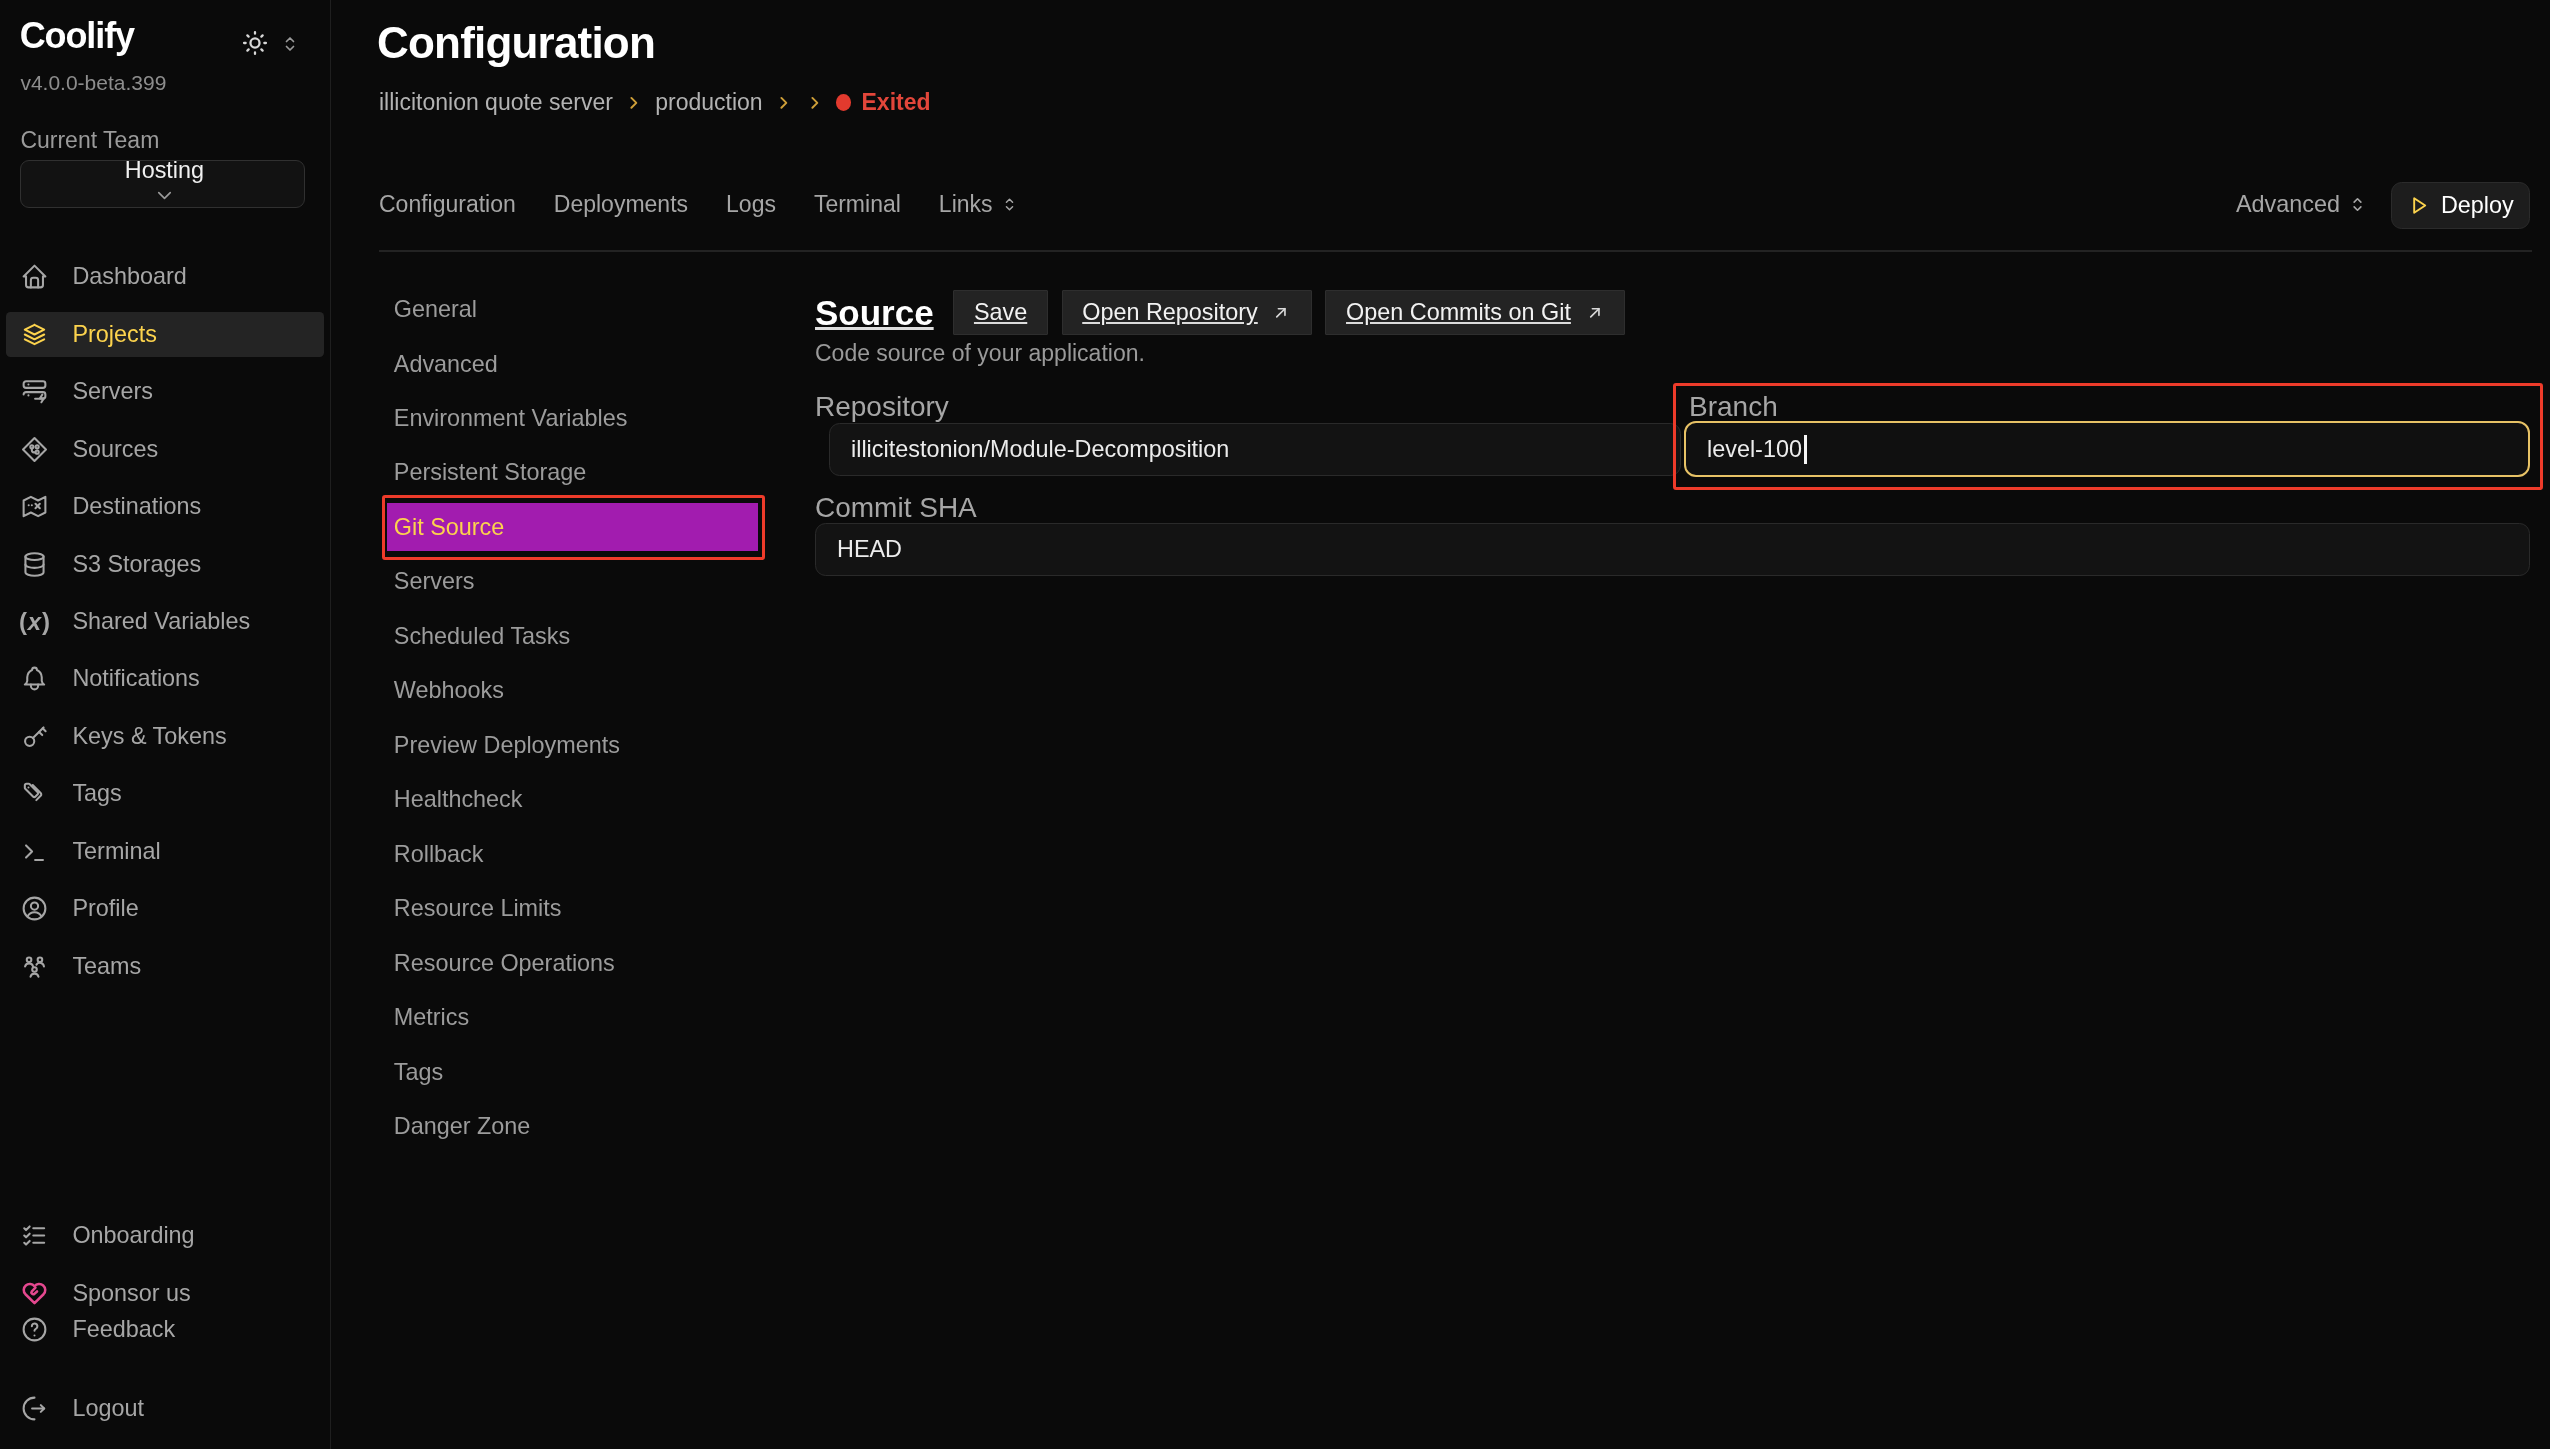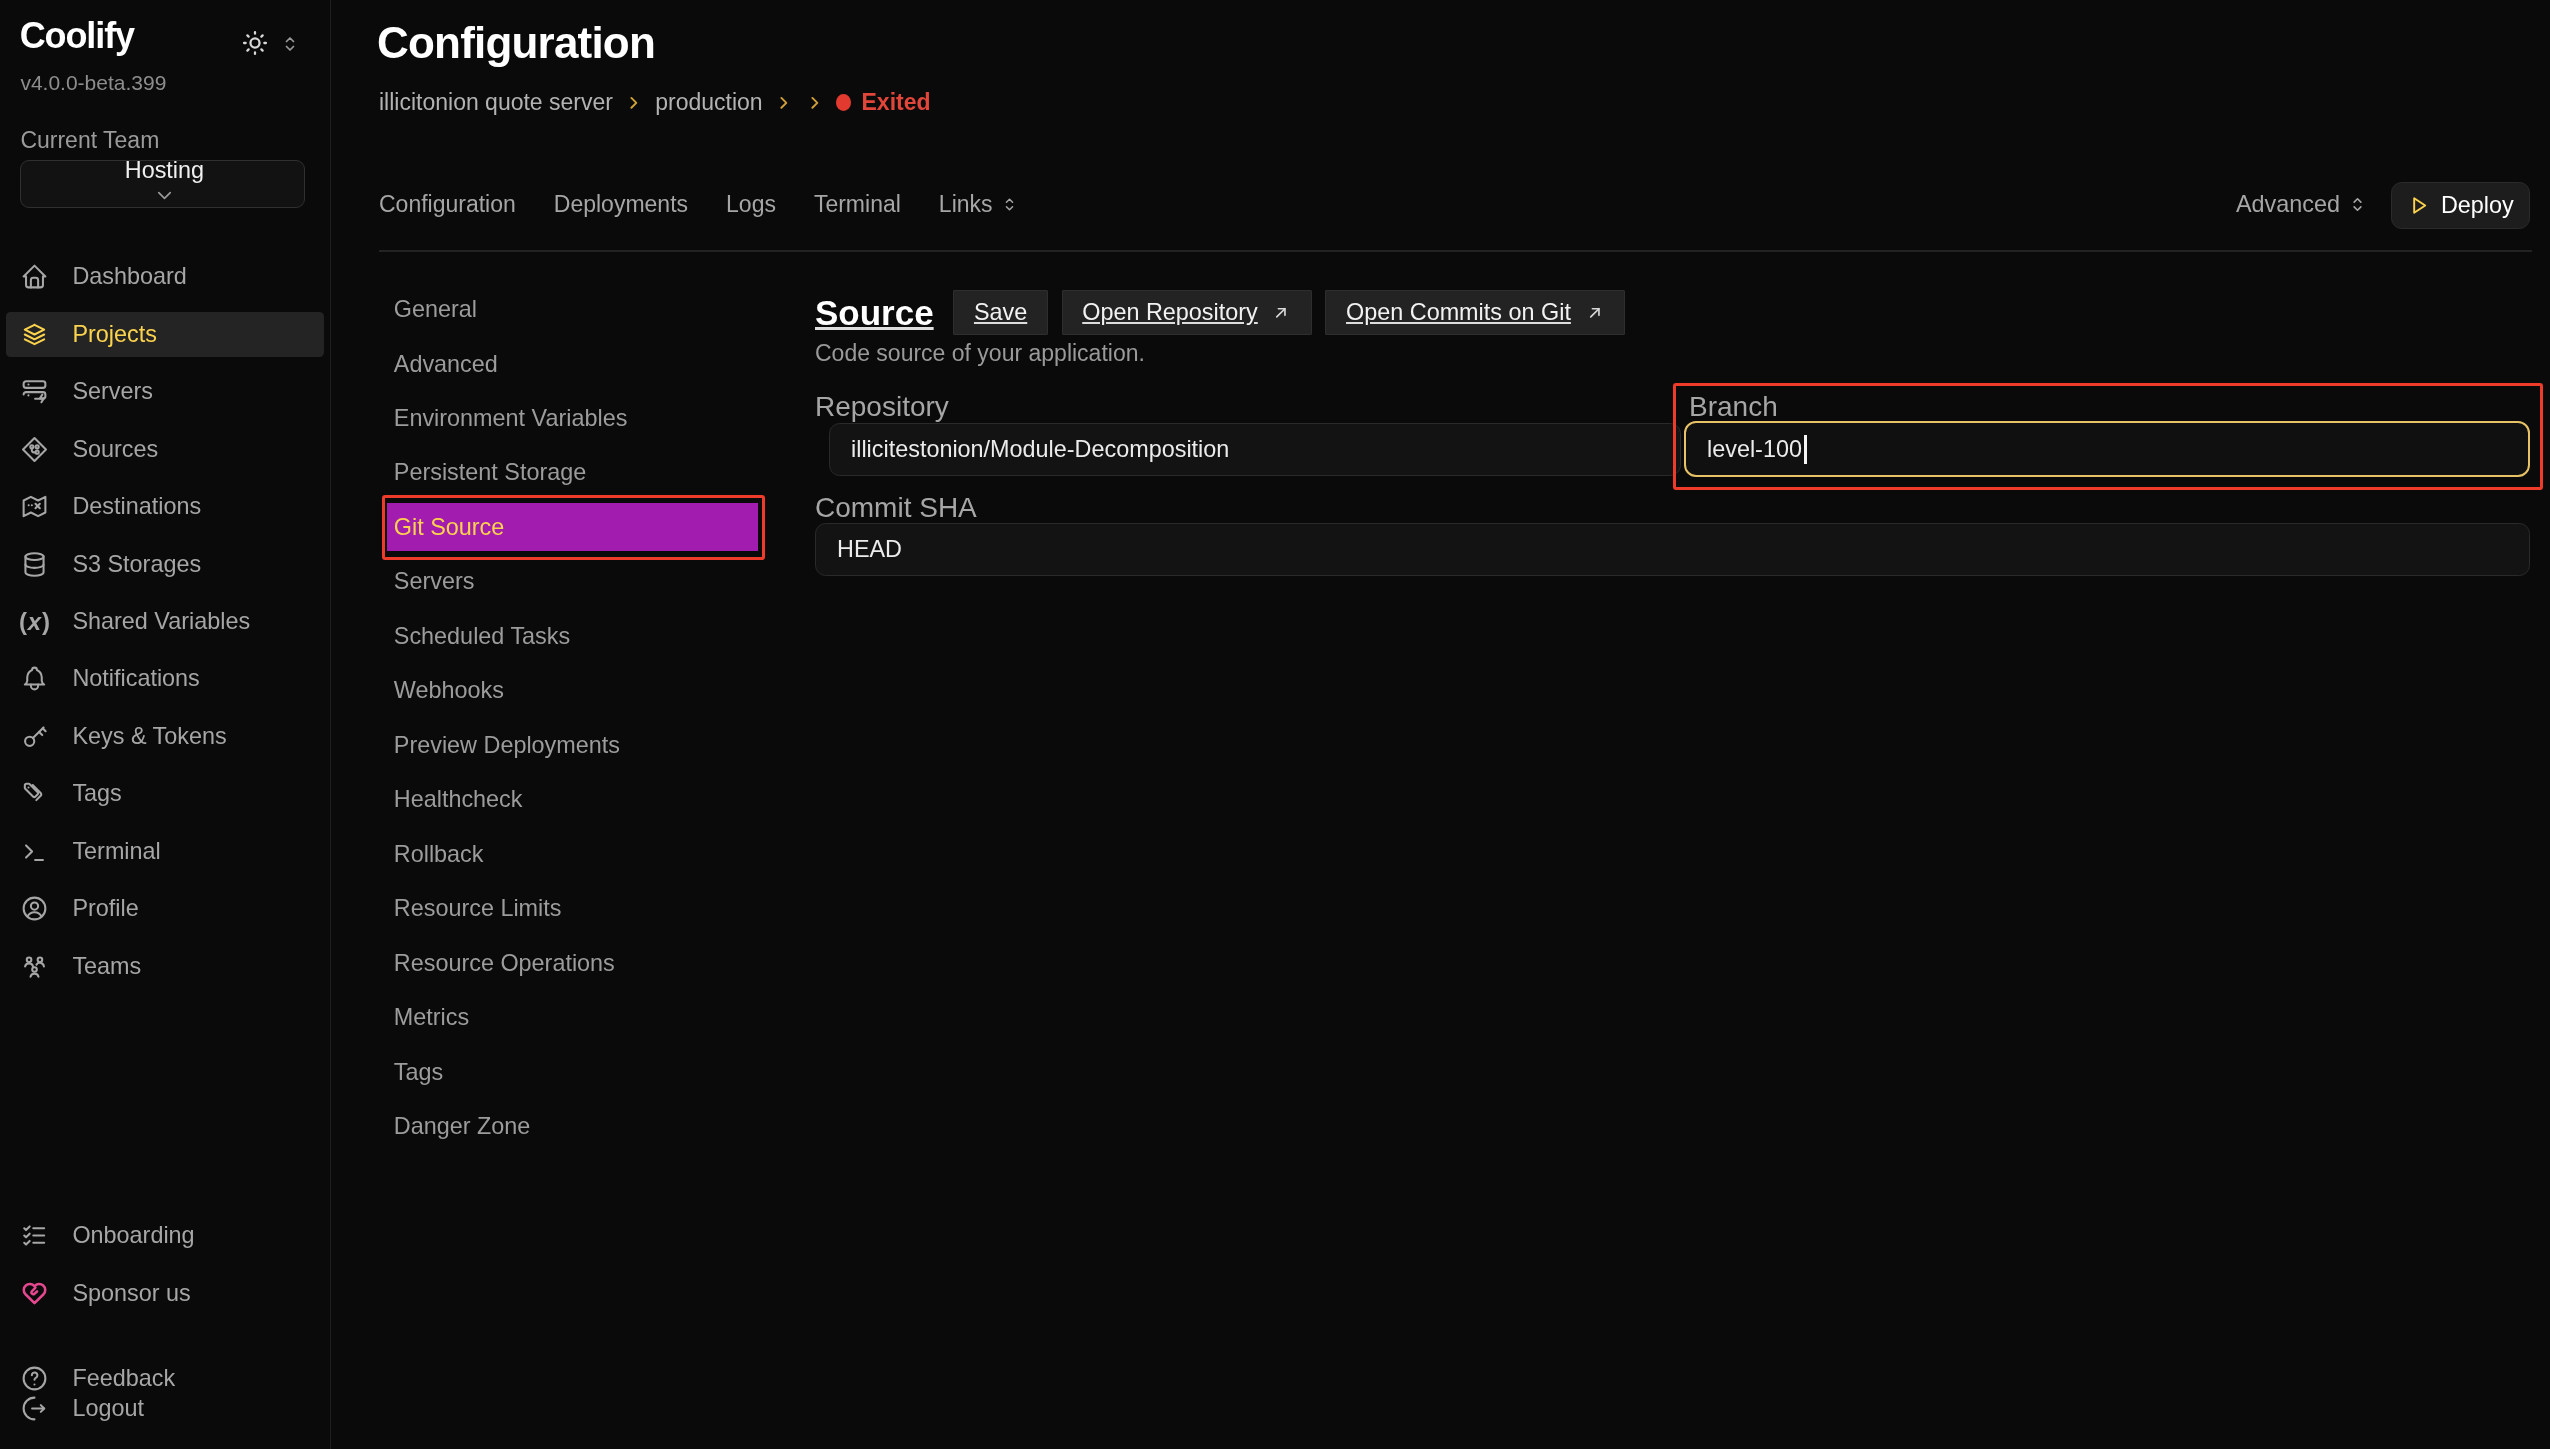--- a/index.html
+++ b/index.html
@@ -247,21 +247,21 @@
   </div>
   <div class="nav-item pink" style="top:1271px">
     <span class="ic">
         <svg viewBox="0 0 24 24" style="stroke-width:2.1">
           <path d="M19.5 12.6L12 20l-7.5-7.4a5 5 0 1 1 7.5-6.6a5 5 0 1 1 7.5 6.6"></path>
           <path d="M12.8 7.2l-3 3a1.5 1.5 0 0 0 2.1 2.1l2.2-2"></path>
         </svg>
       </span>
     <span>Sponsor us</span>
   </div>
-  <div class="nav-item" style="top:1356px">
+  <div class="nav-item" style="top:1307px">
     <span class="ic">
         <svg viewBox="0 0 24 24">
           <circle cx="12" cy="12" r="9"></circle>
           <path d="M12 17v.01"></path>
           <path d="M9.8 9.3a2.3 2.3 0 1 1 3.9 1.7c-.7.6-1.7 1-1.7 2"></path>
         </svg>
       </span>
     <span>Feedback</span>
   </div>
   <div class="nav-item" style="top:1386px">

